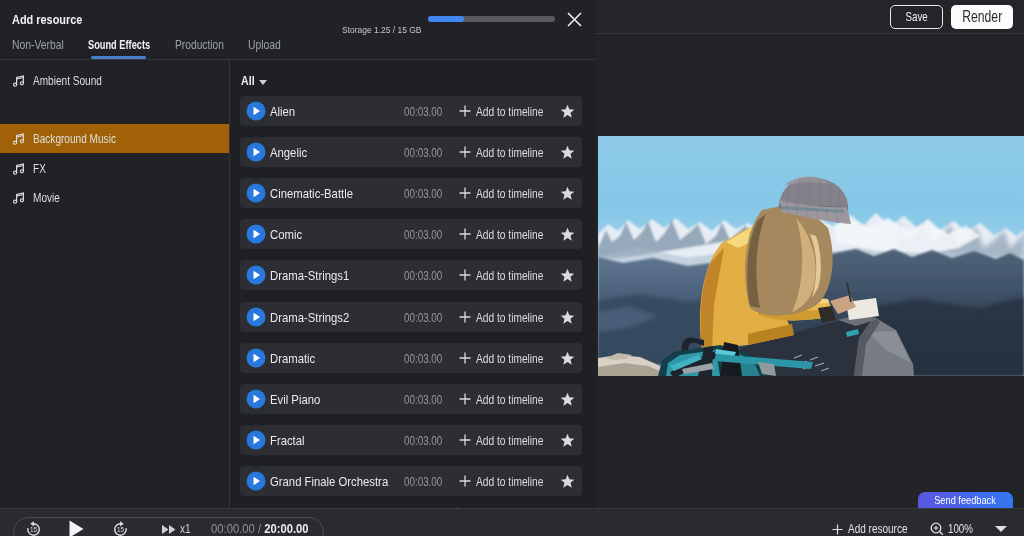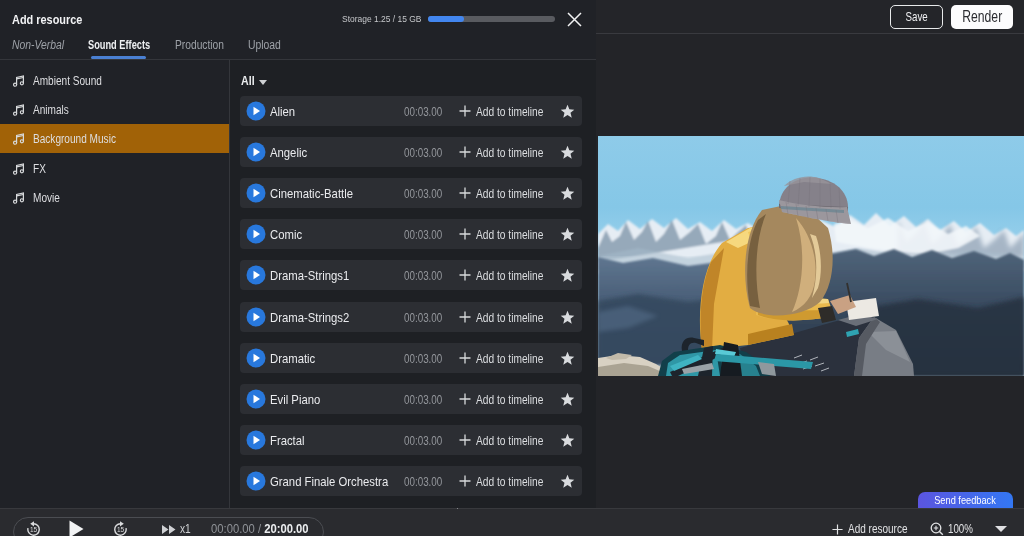--- a/index.html
+++ b/index.html
@@ -21,21 +21,21 @@
     text-align:center; line-height:16px; }
 
   #bottombar { left:0; top:508px; width:1024px; height:44px; background:#2a2b2f; border-top:1px solid #38393d; }
   #pill { left:13px; top:8px; width:311px; height:30px; border:1px solid #4b4d52; border-radius:15px; }
   .bc { position:absolute; top:6px; height:28px; display:flex; align-items:center; color:#dadbdd; }
   #tick { left:457px; top:-5px; width:1px; height:5px; background:#85868a; }
 
   
   #modal { left:0; top:0; width:596px; height:508px; background:#202227; }
   #m-title { left:12px; top:12px; color:#f2f3f5; font-size:13px; font-weight:bold; }
-  #m-storage { left:342px; top:13px; color:#c6c8cb; font-size:9.5px; }
+  #m-storage { left:342px; top:24px; color:#c6c8cb; font-size:9.5px; }
   #m-bar { left:428px; top:16px; width:127px; height:6px; border-radius:3px; background:#595b60; }
   #m-barfill { left:0; top:0; width:36px; height:6px; border-radius:3px; background:#4286ef; }
   #m-close { left:566px; top:11px; width:17px; height:17px; }
 
   .tab { position:absolute; top:38px; font-size:12.5px; color:#9ea2a8; }
   .tab.active { color:#eef0f2; font-weight:bold; }
   #tab-underline { left:91px; top:56px; width:55px; height:3px; background:#4a80d2; border-radius:1.5px; }
   #m-divider { left:0; top:59px; width:596px; height:1px; background:#34363b; }
   #m-vdivider { left:229px; top:60px; width:1px; height:448px; background:#34363b; }
 
@@ -243,46 +243,37 @@
 <div id="modal" class="abs">
   <div id="m-title" class="abs"><span class="tx" style="transform:scaleX(0.84);">Add resource</span></div>
   <div id="m-storage" class="abs"><span class="tx" style="transform:scaleX(0.89);">Storage 1.25 / 15 GB</span></div>
   <div id="m-bar" class="abs">
       <div id="m-barfill" class="abs"></div>
     </div>
   <svg id="m-close" class="abs" viewBox="0 0 17 17">
       <path d="M2 2 L15 15 M15 2 L2 15" stroke="#f2f3f4" stroke-width="1.5"></path>
     </svg>
 
-  <div class="tab" style="left:12px;font-style:italic;"><span class="tx" style="transform:scaleX(0.83);">Non-Verbal</span></div>
+  <div class="tab" style="left:12px;"><span class="tx" style="transform:scaleX(0.83);">Non-Verbal</span></div>
   <div class="tab active" style="left:88px;"><span class="tx" style="transform:scaleX(0.74);">Sound Effects</span></div>
   <div class="tab" style="left:175px;"><span class="tx" style="transform:scaleX(0.82);">Production</span></div>
   <div class="tab" style="left:248px;"><span class="tx" style="transform:scaleX(0.83);">Upload</span></div>
   <div id="tab-underline" class="abs"></div>
   <div id="m-divider" class="abs"></div>
 
   <div id="sidebar" class="abs">
       <div class="sitem" style="top: 5.5px;">
         <svg width="14" height="14" viewBox="0 0 14 14">
           <path d="M4.6 10.6 V3.4 L11.4 2 V9.2" fill="none" stroke="#d8dadc" stroke-width="1.2"></path>
           <path d="M4.6 4.9 L11.4 3.5" stroke="#d8dadc" stroke-width="1.2"></path>
           <circle cx="3.1" cy="10.7" r="1.55" fill="none" stroke="#d8dadc" stroke-width="1.2"></circle>
           <circle cx="9.9" cy="9.3" r="1.55" fill="none" stroke="#d8dadc" stroke-width="1.2"></circle>
         </svg>
         <span>Ambient Sound</span>
       </div>
-      <div class="sitem" style="top: 34.9px;">
-        <svg width="14" height="14" viewBox="0 0 14 14">
-          <path d="M4.6 10.6 V3.4 L11.4 2 V9.2" fill="none" stroke="#d8dadc" stroke-width="1.2"></path>
-          <path d="M4.6 4.9 L11.4 3.5" stroke="#d8dadc" stroke-width="1.2"></path>
-          <circle cx="3.1" cy="10.7" r="1.55" fill="none" stroke="#d8dadc" stroke-width="1.2"></circle>
-          <circle cx="9.9" cy="9.3" r="1.55" fill="none" stroke="#d8dadc" stroke-width="1.2"></circle>
-        </svg>
-        <span>Animals</span>
-      </div>
       <div class="sitem sel" style="top: 64.3px;">
         <svg width="14" height="14" viewBox="0 0 14 14">
           <path d="M4.6 10.6 V3.4 L11.4 2 V9.2" fill="none" stroke="#d8dadc" stroke-width="1.2"></path>
           <path d="M4.6 4.9 L11.4 3.5" stroke="#d8dadc" stroke-width="1.2"></path>
           <circle cx="3.1" cy="10.7" r="1.55" fill="none" stroke="#d8dadc" stroke-width="1.2"></circle>
           <circle cx="9.9" cy="9.3" r="1.55" fill="none" stroke="#d8dadc" stroke-width="1.2"></circle>
         </svg>
         <span>Background Music</span>
       </div>
       <div class="sitem" style="top: 93.7px;">

